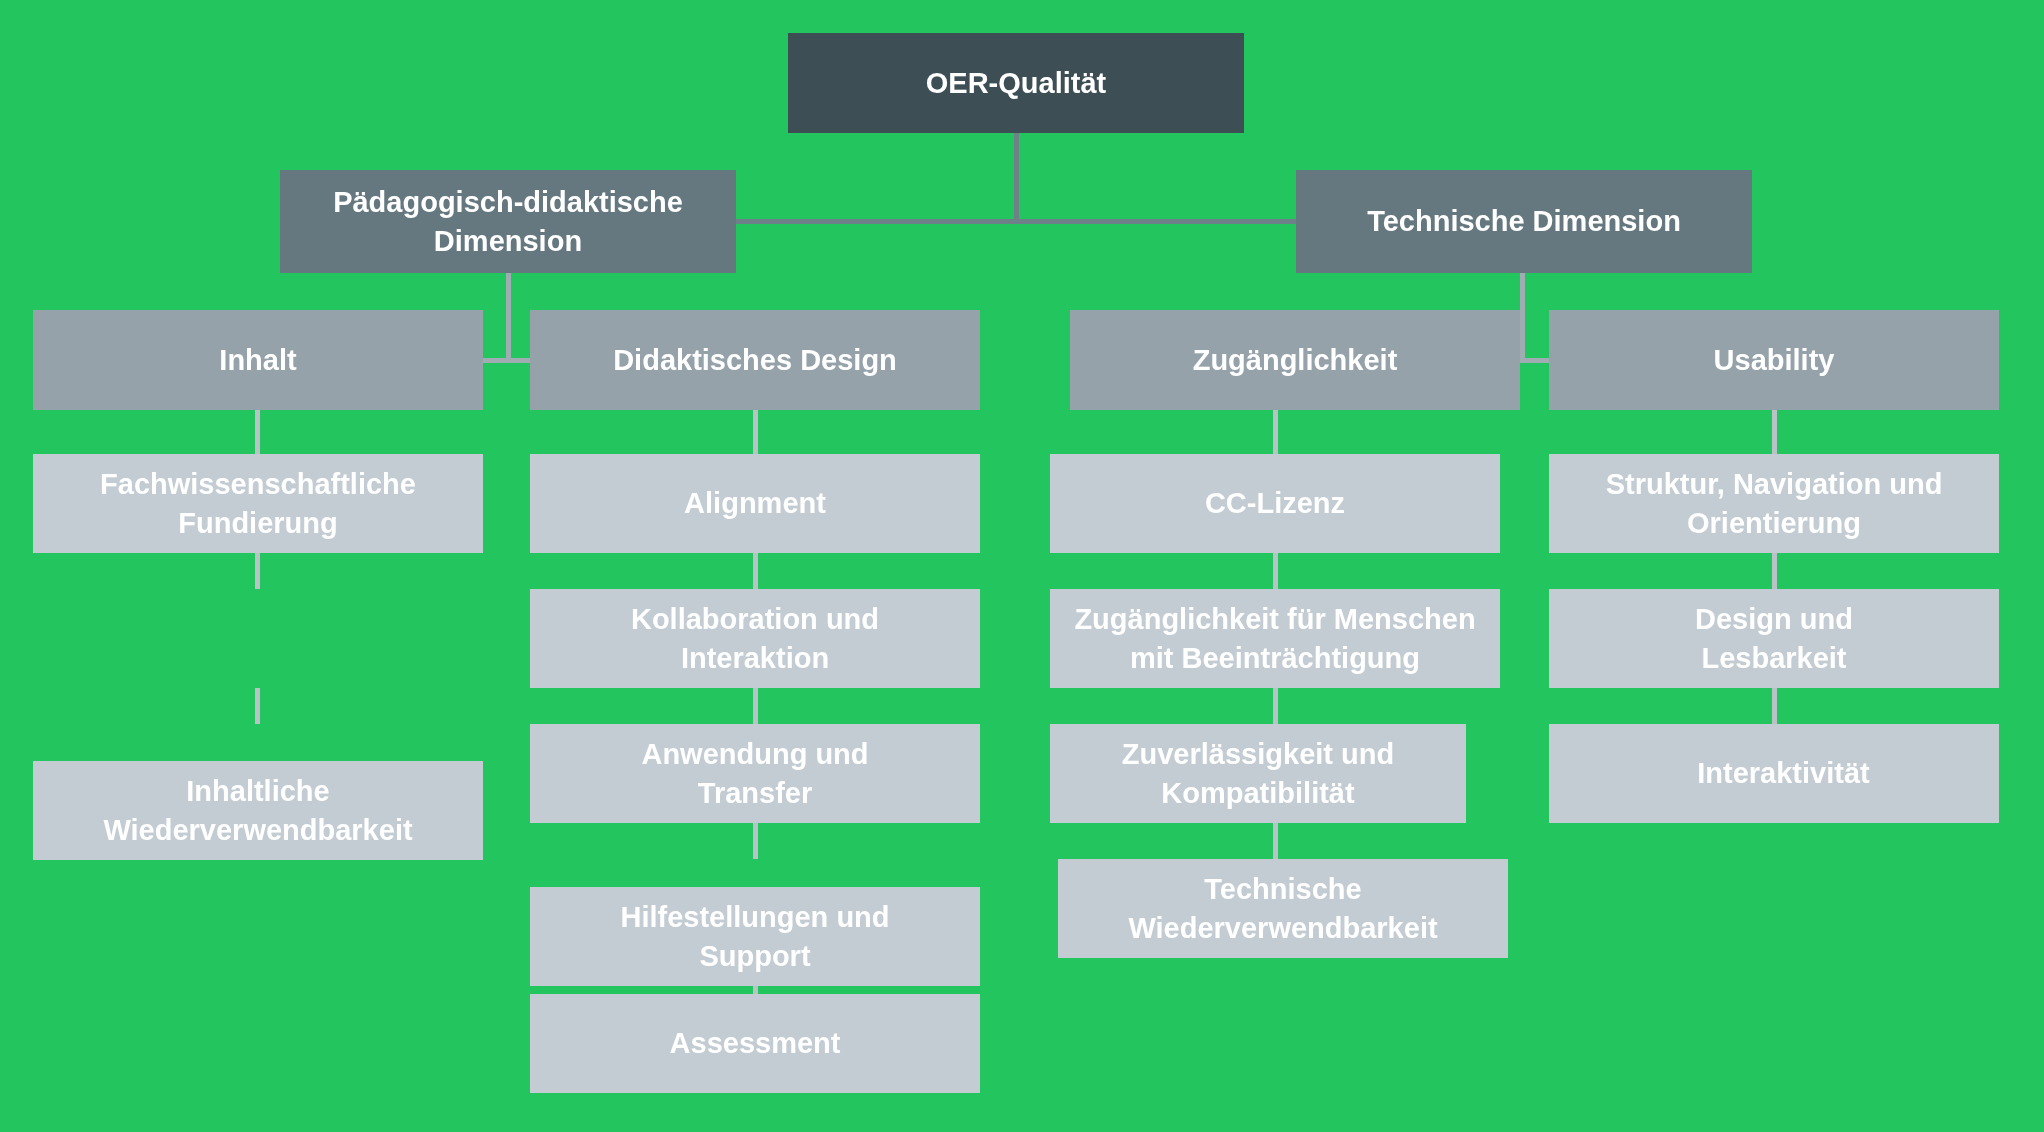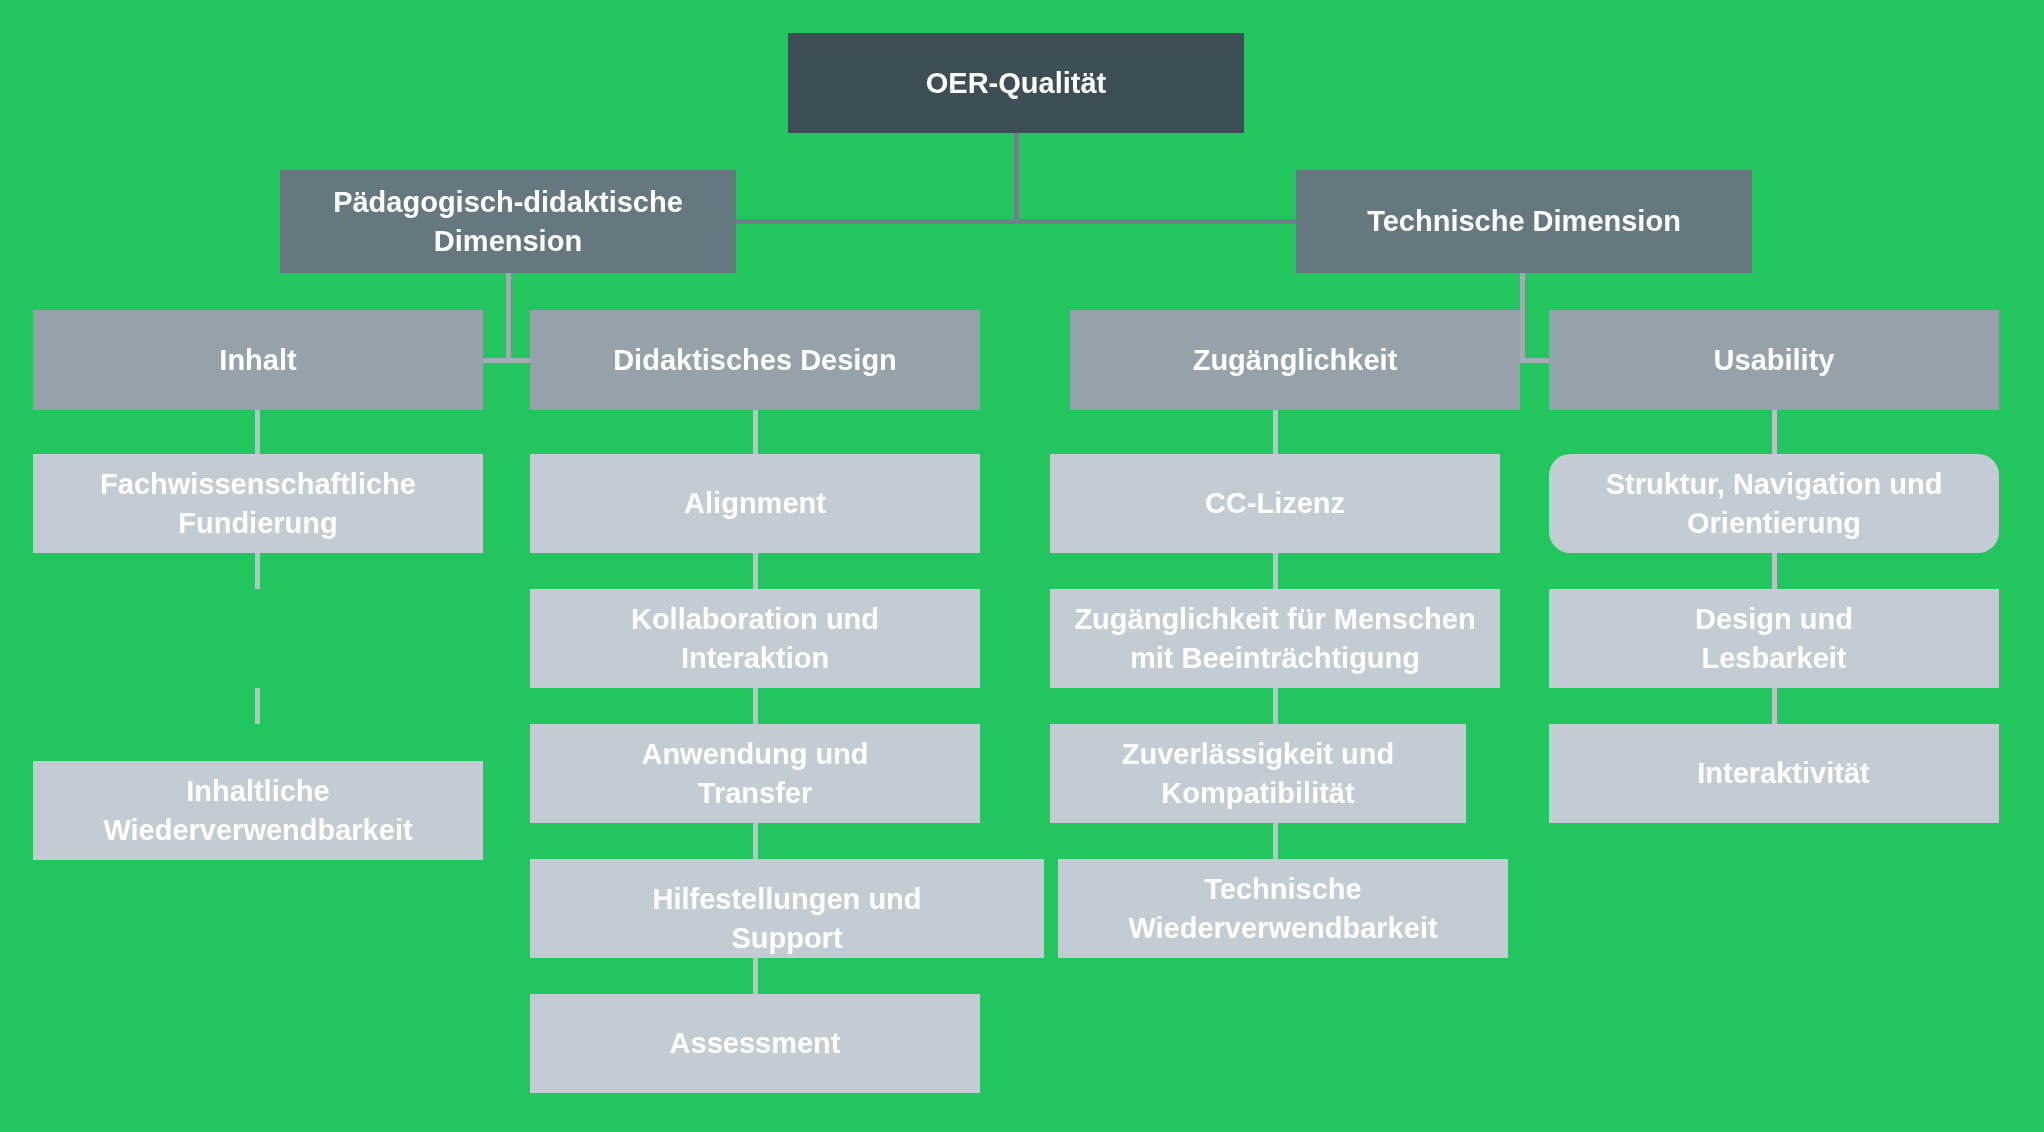--- a/index.html
+++ b/index.html
@@ -117,21 +117,21 @@
     <span class="lbl">Alignment</span>
   </div>
   <div class="node l4" style="left:530px;top:589px;width:450px;height:99px;">
     <span class="lbl">Kollaboration und
 Interaktion</span>
   </div>
   <div class="node l4" style="left:530px;top:724px;width:450px;height:99px;">
     <span class="lbl">Anwendung und
 Transfer</span>
   </div>
-  <div class="node l4" style="left:530px;top:859px;width:514px;height:99px;align-items:flex-end;">
+  <div class="node l4" style="left:530px;top:887px;width:450px;height:99px;">
     <span class="lbl">Hilfestellungen und
 Support</span>
   </div>
   <div class="node l4" style="left:530px;top:994px;width:450px;height:99px;">
     <span class="lbl">Assessment</span>
   </div>
 
   <div class="node l4" style="left:1050px;top:454px;width:450px;height:99px;">
     <span class="lbl">CC-Lizenz</span>
   </div>
@@ -141,21 +141,21 @@
   </div>
   <div class="node l4" style="left:1050px;top:724px;width:416px;height:99px;">
     <span class="lbl">Zuverlässigkeit und
 Kompatibilität</span>
   </div>
   <div class="node l4" style="left:1058px;top:859px;width:450px;height:99px;">
     <span class="lbl">Technische
 Wiederverwendbarkeit</span>
   </div>
 
-  <div class="node l4" style="left:1549px;top:454px;width:450px;height:99px;border-radius:21px;">
+  <div class="node l4" style="left:1549px;top:454px;width:450px;height:99px;">
     <span class="lbl">Struktur, Navigation und
 Orientierung</span>
   </div>
   <div class="node l4" style="left:1549px;top:589px;width:450px;height:99px;">
     <span class="lbl">Design und
 Lesbarkeit</span>
   </div>
   <div class="node l4" style="left:1549px;top:724px;width:450px;height:99px;padding-left:41px;">
     <span class="lbl">Interaktivität</span>
   </div>

